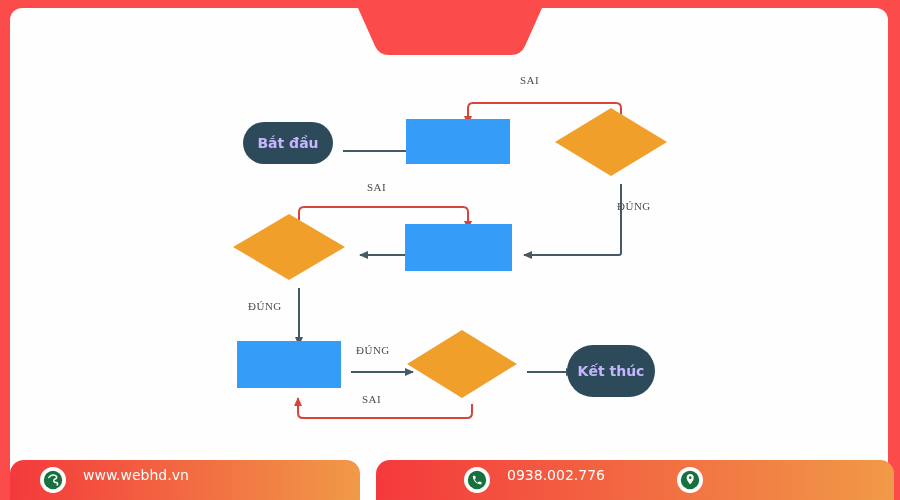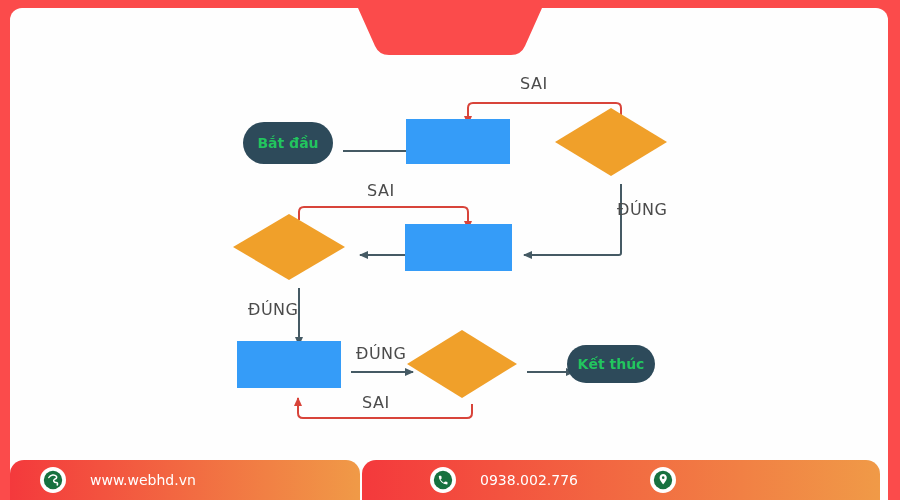--- a/index.html
+++ b/index.html
@@ -10,36 +10,36 @@
   .canvas { position:absolute; left:10px; top:8px; right:12px; bottom:0;
             background:#fefefe; border-radius:12px 12px 0 0; }
 
   
   .banner-tab { position:absolute; left:358px; top:8px; width:184px; height:47px; }
   .logo { position:absolute; left:450px; top:14px; transform:translateX(-50%);
           color:#fff; font-size:23px; font-weight:700; white-space:nowrap; letter-spacing:.5px; }
   .logo .mark { position:absolute; left:55px; top:-9px; }
 
   
-  .pill { position:absolute; background:#2d4a5a; border-radius:999px; color:#22c55e;
+  .pill { position:absolute; background:#2d4a5a; border-radius:999px; color:#c4b5fd;
           font-weight:700; font-size:14px; display:flex; align-items:center; justify-content:center; }
   .proc { position:absolute; background:#359cf8; }
   .diamond { position:absolute; background:#f0a02a;
              clip-path:polygon(50% 0,100% 50%,50% 100%,0 50%); }
 
   .edges { position:absolute; left:0; top:0; width:900px; height:500px; pointer-events:none; }
-  .clabel { position:absolute; font-size:16px; color:#4b4b4b; letter-spacing:.5px; }
+  .clabel { position:absolute; font-size:11px; color:#4b4b4b; letter-spacing:.5px;font-family:Liberation Serif, serif; }
 
   
   .fbar { position:absolute; bottom:0; height:40px; border-radius:14px 14px 0 0;
           background:linear-gradient(90deg,#f4393c 0%,#f09a47 100%);
           display:flex; align-items:center; color:#fff; font-size:14px; }
   .fbar.left  { left:10px;  width:350px; padding-left:30px; }
-  .fbar.right { left:362px; width:518px; padding-left:68px; }
-  .fgroup { display:flex; align-items:center; gap:24px; }
+  .fbar.right { left:376px; width:518px; padding-left:88px; }
+  .fgroup { display:flex; gap:17px; }
   .fgroup + .fgroup { margin-left:72px; }
   .ficon { width:26px; height:26px; background:#fff; border-radius:50%;
            display:flex; align-items:center; justify-content:center; flex:0 0 auto; }
 </style>
 </head>
 <body>
 
 <div class="frame">
   <div class="canvas">
 
@@ -71,21 +71,21 @@
       <span>Bắt đầu</span>
     </div>
     <div class="proc" style="left:396px;top:111px;width:104px;height:45px;"></div>
     <div class="diamond" style="left:545px;top:100px;width:112px;height:68px;"></div>
 
     <div class="proc" style="left:395px;top:216px;width:107px;height:47px;"></div>
     <div class="diamond" style="left:223px;top:206px;width:112px;height:66px;"></div>
 
     <div class="proc" style="left:227px;top:333px;width:104px;height:47px;"></div>
     <div class="diamond" style="left:397px;top:322px;width:110px;height:68px;"></div>
-    <div class="pill" style="left:557px;top:337px;width:88px;height:38px;">
+    <div class="pill" style="left:557px;top:337px;width:88px;height:52px;">
       <span>Kết thúc</span>
     </div>
 
     <span class="clabel" style="left:510px;top:66px;">SAI</span>
     <span class="clabel" style="left:607px;top:192px;">ĐÚNG</span>
     <span class="clabel" style="left:357px;top:173px;">SAI</span>
     <span class="clabel" style="left:238px;top:292px;">ĐÚNG</span>
     <span class="clabel" style="left:346px;top:336px;">ĐÚNG</span>
     <span class="clabel" style="left:352px;top:385px;">SAI</span>
   </div>

